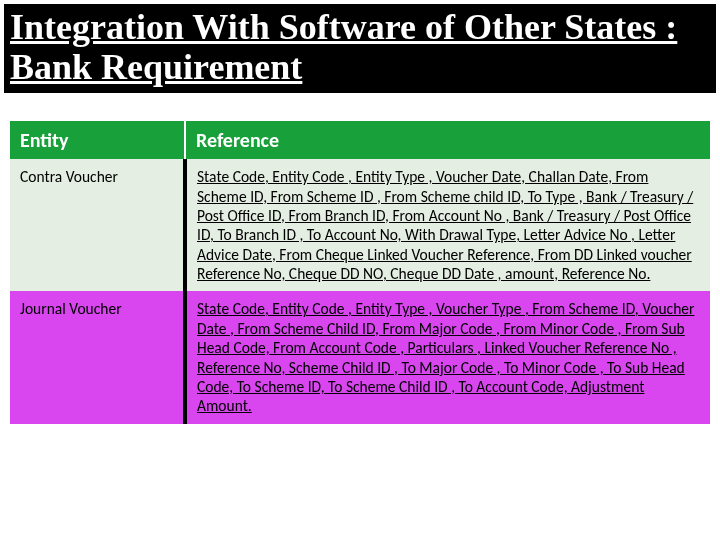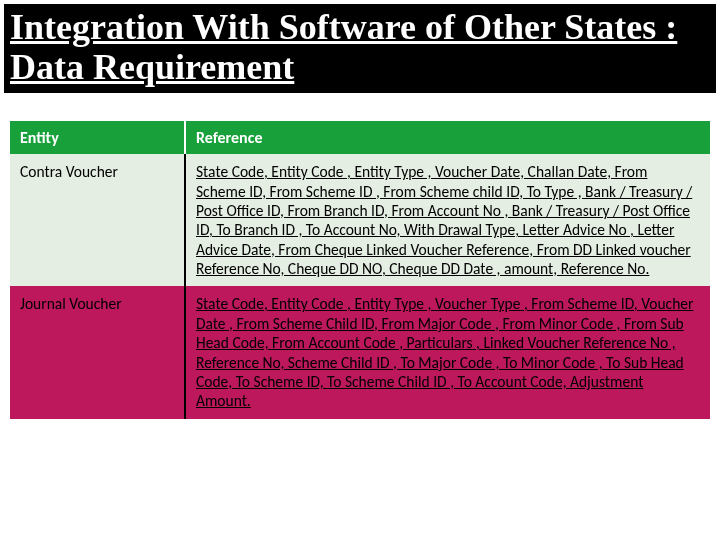--- a/index.html
+++ b/index.html
@@ -30,43 +30,43 @@
     width: 700px;
     margin: 0 10px;
     table-layout: fixed;
   }
   table.data col.c1 { width: 175px; }
   table.data col.c2 { width: 525px; }
   table.data th {
     background: #18a03a;
     color: #ffffff;
     font-weight: bold;
-    font-size: 16px;
+    font-size: 20px;
     text-align: left;
     padding: 7px 10px;
     border-right: 2px solid #ffffff;
   }
   table.data th:last-child { border-right: none; }
   table.data td {
     font-size: 15.5px;
     line-height: 1.25;
     vertical-align: top;
     padding: 8px 10px 8px 10px;
-    border-right: 2px solid #000000;
+    border-right: 4px solid #000000;
     word-wrap: break-word;
   }
   table.data td:last-child { border-right: none; text-decoration: underline; }
   tr.alt td { background: #e5eee3; }
-  tr.plain td { background: #be185d; }
+  tr.plain td { background: #d946ef; }
 </style>
 </head>
 <body>
 
 <div class="title-band">
-  <div class="title-text">Integration With Software of Other States : Data Requirement</div>
+  <div class="title-text">Integration With Software of Other States : Bank Requirement</div>
 </div>
 
 <table class="data">
   <colgroup>
       <col class="c1">
       <col class="c2">
     </colgroup>
   <thead>
     <tr>
       <th>Entity</th>

